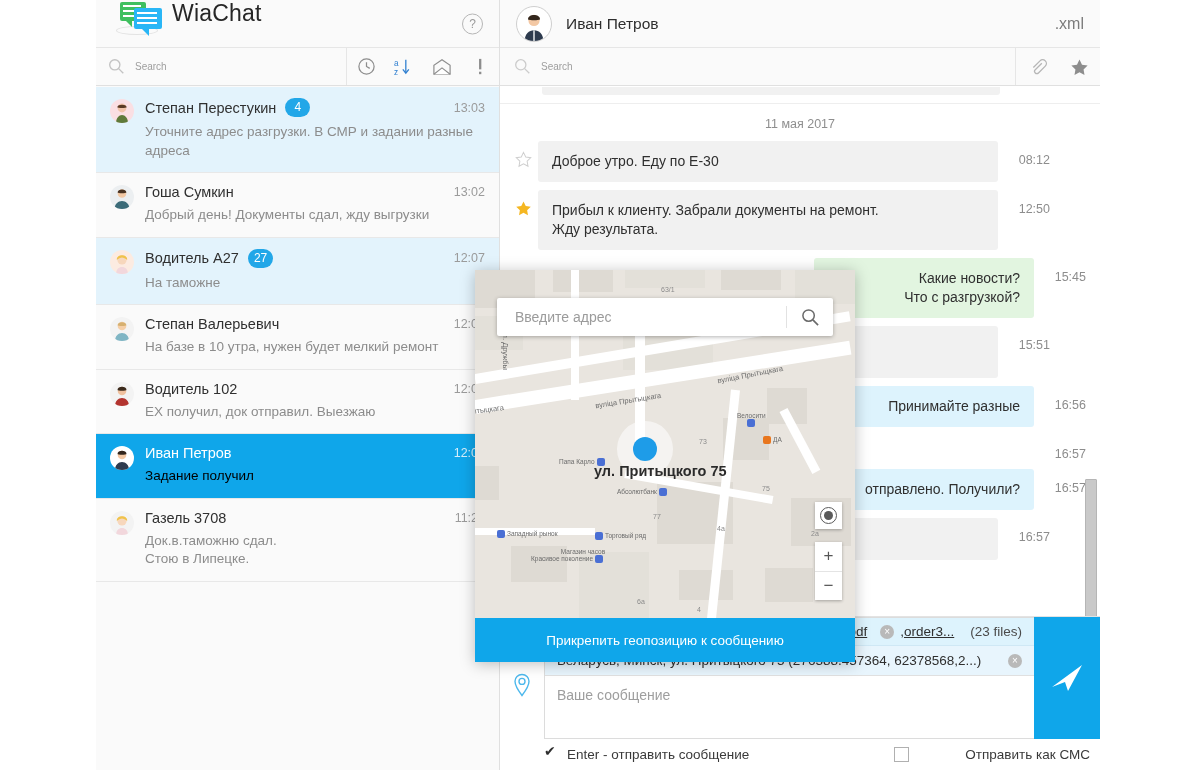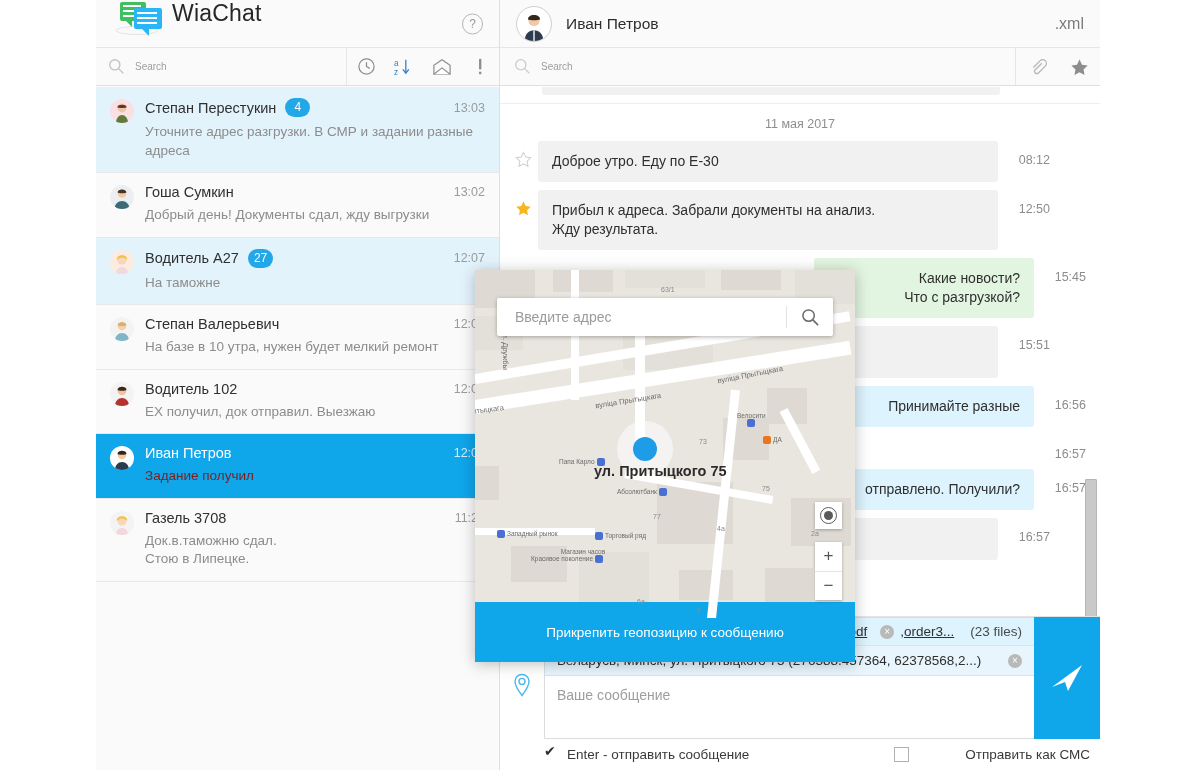--- a/index.html
+++ b/index.html
@@ -66,21 +66,21 @@
   .chat-top{display:flex;align-items:center;}
   .chat-name{font-size:14.5px;color:#303030;white-space:nowrap;}
   .chat-item.active .chat-name{color:#ffffff;}
   .badge{
     display:inline-block;min-width:13px;height:19px;line-height:19px;padding:0 6px;
     background:#22a7e8;color:#fff;border-radius:10px;font-size:12px;margin-left:9px;text-align:center;
   }
   .chat-time{margin-left:auto;font-size:12.5px;color:#9b9b9b;padding-left:8px;white-space:nowrap;}
   .chat-item.active .chat-time{color:#d4eefb;}
   .chat-preview{font-size:13.5px;color:#8c8c8c;line-height:18.5px;margin-top:6px;white-space:pre-line;}
-  .chat-item.active .chat-preview{color:#7f1d1d;}
+  .chat-item.active .chat-preview{color:#000000;}
 
   
   .right-panel{position:absolute;left:500px;top:0;width:600px;height:770px;background:#fff;}
   .right-header{
     height:48px;display:flex;align-items:center;padding:0 16px;
     border-bottom:1px solid #e6e6e6;background:#fafafa;box-sizing:border-box;
   }
   .contact-av{
     width:34px;height:34px;border-radius:50%;border:1px solid #cfcfcf;background:#fff;
     margin-right:14px;flex:none;display:flex;align-items:flex-end;justify-content:center;overflow:hidden;
@@ -174,21 +174,21 @@
     box-shadow:0 1px 4px rgba(0,0,0,.3);display:flex;align-items:center;z-index:5;
   }
   .map-search input{
     flex:1;border:0;outline:0;background:transparent;font-family:inherit;font-size:14px;color:#444;
     padding:0 10px 0 18px;
   }
   .map-search input::placeholder{color:#9b9b9b;}
   .map-search .divider{width:1px;height:22px;background:#e2e2e2;}
   .map-search .mg{width:46px;display:flex;align-items:center;justify-content:center;cursor:pointer;}
   .attach-geo-btn{
-    position:absolute;left:0;bottom:0;width:380px;height:60px;background:#0fa6ea;color:#fff;
+    position:absolute;left:0;bottom:0;width:380px;height:44px;background:#0fa6ea;color:#fff;
     font-size:13.5px;display:flex;align-items:center;justify-content:center;cursor:pointer;
   }
   .map-pin{
     position:absolute;left:158px;top:167px;width:24px;height:24px;border-radius:50%;background:#1e9ce8;z-index:4;
     box-shadow:0 0 0 16px rgba(255,255,255,.55);
   }
   .map-label{
     position:absolute;left:119px;top:193px;font-size:14.5px;font-weight:bold;color:#2b2b2b;z-index:4;white-space:nowrap;
   }
   .poi{position:absolute;font-size:6.5px;color:#6b6b6b;white-space:nowrap;z-index:3;}
@@ -443,21 +443,21 @@
         <div class="bubble">Доброе утро. Еду по Е-30</div>
         <div class="msg-time">08:12</div>
       </div>
 
       <div class="msg-row in">
         <div class="msg-star">
           <svg width="17" height="17" viewBox="0 0 22 22">
               <path d="M11 1.8l2.9 5.9 6.5.9-4.7 4.6 1.1 6.5L11 16.6 5.2 19.7l1.1-6.5L1.6 8.6l6.5-.9z" fill="#f5b722"></path>
             </svg>
         </div>
-        <div class="bubble">Прибыл к адреса. Забрали документы на анализ.
+        <div class="bubble">Прибыл к клиенту. Забрали документы на ремонт.
 Жду результата.</div>
         <div class="msg-time">12:50</div>
       </div>
 
       <div class="msg-row green">
         <div class="bubble" style="width:220px;">Какие новости?
 Что с разгрузкой?</div>
         <div class="msg-time">15:45</div>
       </div>
 

